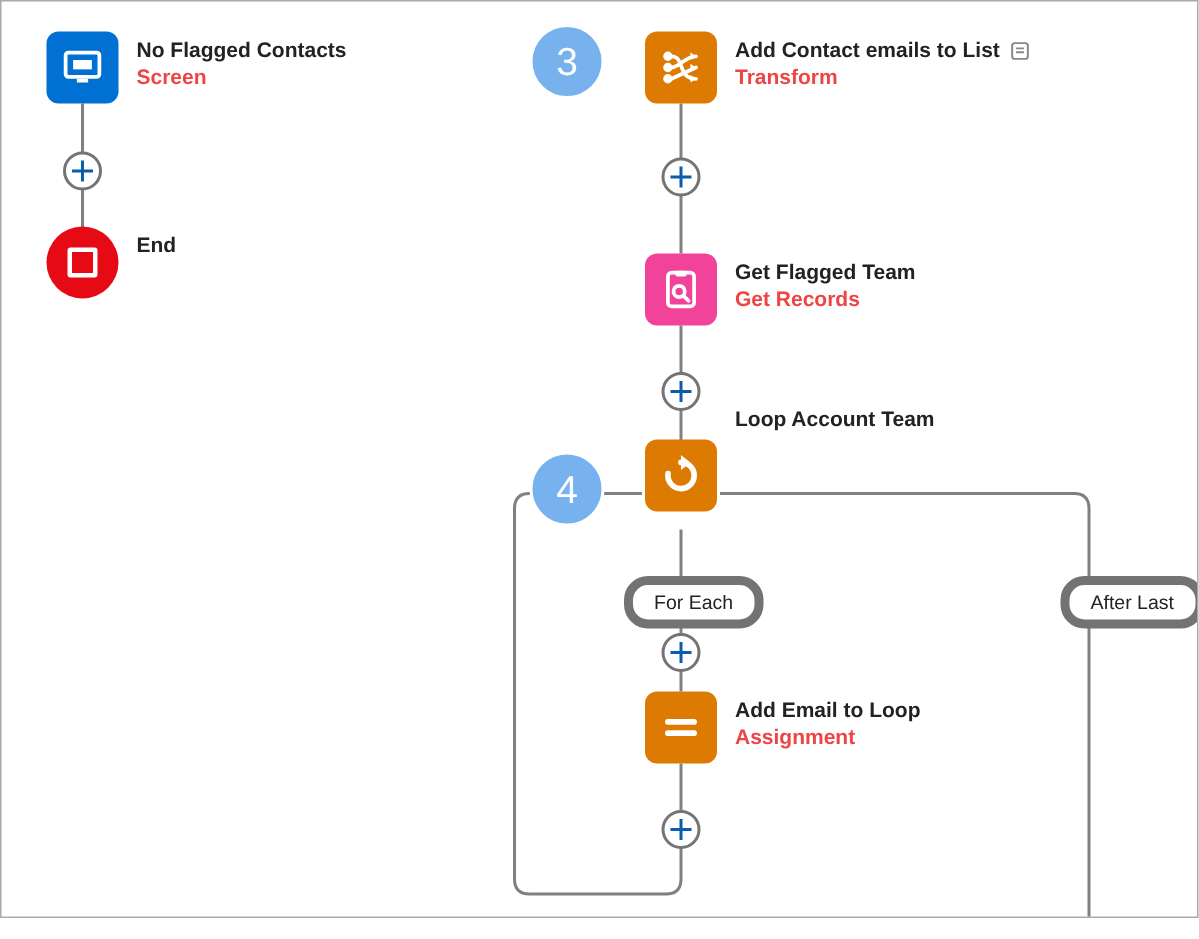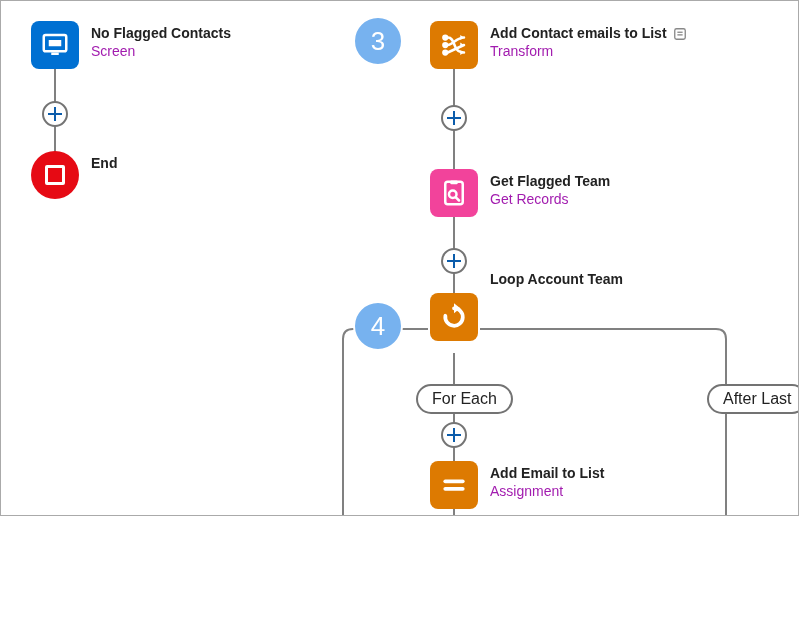--- a/index.html
+++ b/index.html
@@ -6,21 +6,21 @@
   body {
     margin: 0;
     font-family: -apple-system, BlinkMacSystemFont, "Segoe UI", Arial, sans-serif;
     font-size: 14px;
     color: #222;
     background: #fff;
   }
   .canvas {
     position: relative;
     width: 799px;
-    height: 516px;
+    height: 612px;
     border: 1px solid #aaa;
     overflow: hidden;
   }
   svg.wires {
     position: absolute;
     left: 0; top: 0;
     width: 799px; height: 626px;
     pointer-events: none;
   }
   .node {
@@ -48,21 +48,22 @@
     padding-top: 4px;
   }
   .node-title {
     font-weight: 600;
     color: #222;
     display: flex;
     align-items: center;
     gap: 6px;
   }
   .node-sub {
-    color: #a21caf;
+    color: #ef4444;
+    font-weight: bold;
   }
   .end-circle {
     width: 48px;
     height: 48px;
     border-radius: 50%;
     background: #e60a14;
     display: flex;
     align-items: center;
     justify-content: center;
   }
@@ -100,24 +101,24 @@
     color: #fff;
     font-size: 26px;
     font-weight: 500;
     display: flex;
     align-items: center;
     justify-content: center;
   }
   .pill {
     position: absolute;
     background: #fff;
-    border: 2px solid #737373;
+    border: 6px solid #737373;
     border-radius: 16px;
     padding: 4px 14px;
-    font-size: 16px;
+    font-size: 13px;
     color: #222;
     white-space: nowrap;
   }
   .desc-icon {
     width: 14px;
     height: 14px;
     display: inline-flex;
     align-items: center;
     justify-content: center;
     color: #888;
@@ -245,21 +246,21 @@
 
   <div class="node" style="left:429px; top:460px;">
     <div class="icon-box orange">
       <svg width="30" height="30" viewBox="0 0 24 24">
         <line x1="5" y1="9" x2="19" y2="9" stroke="#fff" stroke-width="3" stroke-linecap="round"></line>
         <line x1="5" y1="15" x2="19" y2="15" stroke="#fff" stroke-width="3" stroke-linecap="round"></line>
       </svg>
     </div>
     <div class="node-label">
       <div class="node-title">
-          <span>Add Email to List</span>
+          <span>Add Email to Loop</span>
         </div>
       <div class="node-sub">Assignment</div>
     </div>
   </div>
 
   <div class="plus-btn" style="left:440px; top:539px;"></div>
 
 </div>
 
 </body></html>

